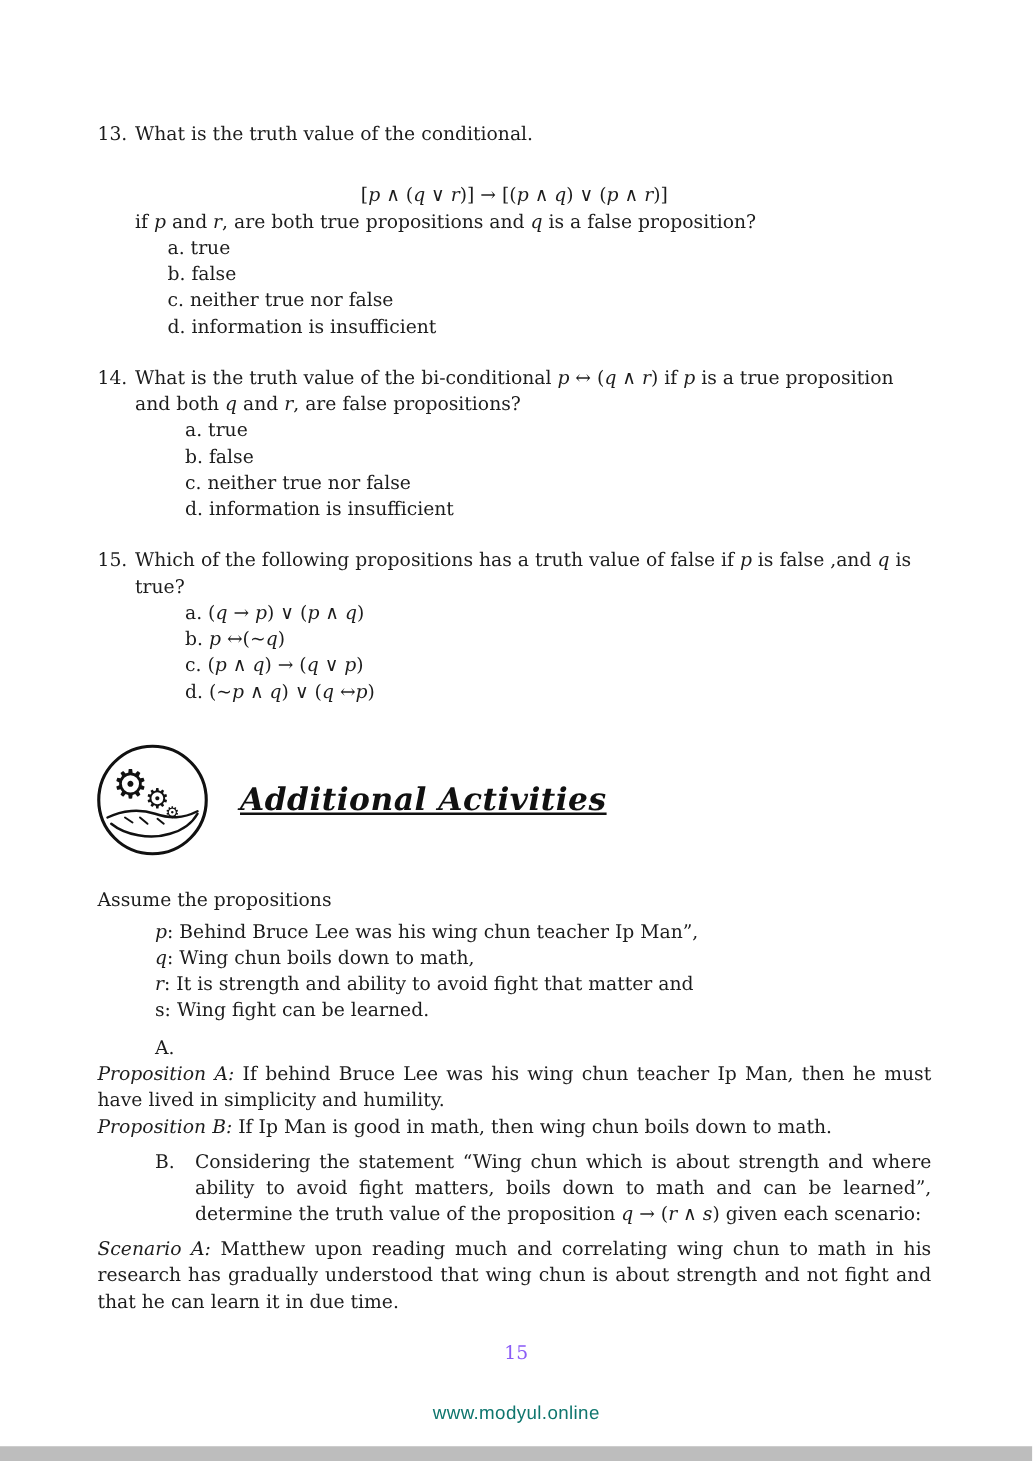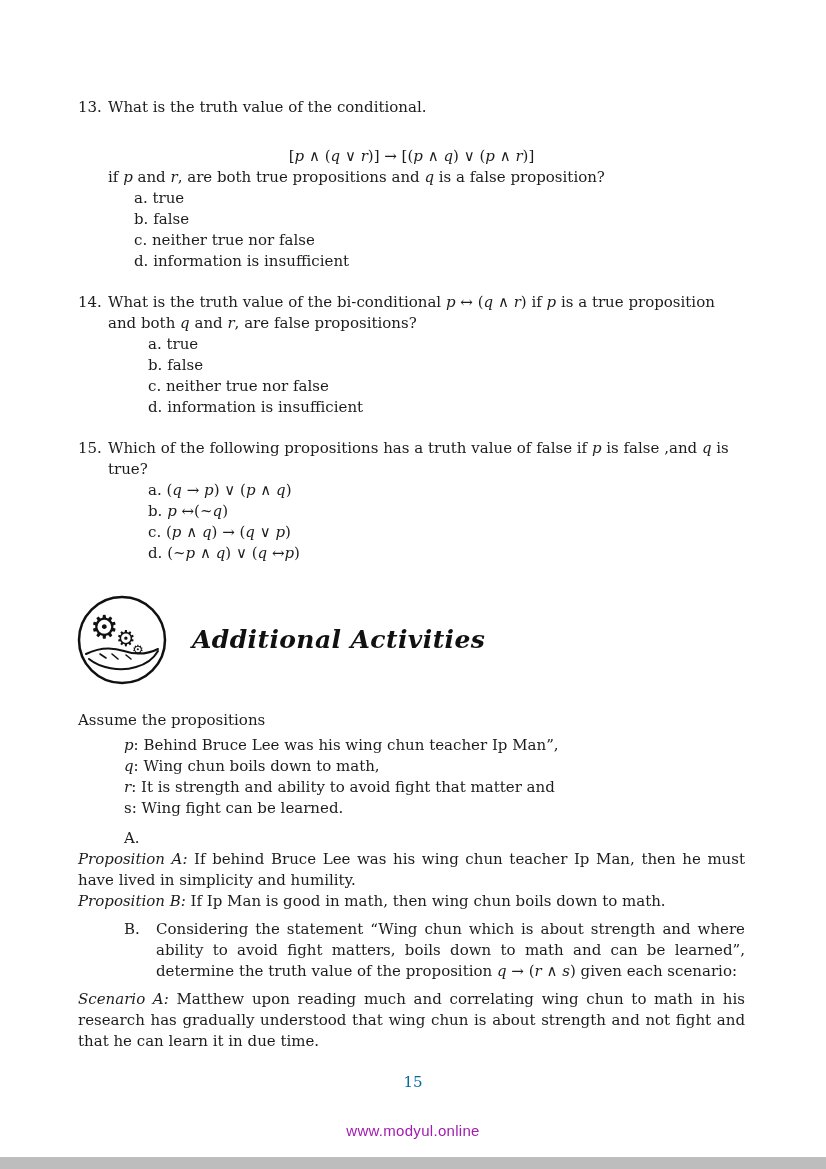--- a/index.html
+++ b/index.html
@@ -28,37 +28,38 @@
   .section-head { display: flex; align-items: center; gap: 24px; margin: 30px 0 24px -2px; }
   .icon-wrap { flex: 0 0 92px; height: 92px; }
   .section-title {
     margin: 0;
     font-size: 25px;
     line-height: 30px;
     font-weight: bold;
     font-style: italic;
     letter-spacing: 0.4px;
     color: #111;
+    text-decoration: underline;
   }
   .prop-list { padding-left: 46px; margin-top: 4px; }
   .part-row { display: flex; padding-left: 46px; }
   .part-row.mt9 { margin-top: 9px; }
   .part-label { flex: 0 0 32px; }
   .part-text { flex: 1; text-align: justify; }
   .just { text-align: justify; }
   .mt7 { margin-top: 7px; }
   .page-number {
     position: absolute; left: 0; right: 0; top: 1072px;
-    text-align: center; font-size: 15px; color: #0369a1;
+    text-align: center; font-size: 15px; color: #8b5cf6;
   }
   .watermark {
     position: absolute; left: 0; right: 0; top: 1120px;
     text-align: center;
     font-family: "Liberation Sans", "DejaVu Sans", sans-serif;
-    font-size: 15px; color: #a21caf; letter-spacing: 0.3px;
+    font-size: 15px; color: #0f766e; letter-spacing: 0.3px;
   }
   .bottom-bar {
     position: absolute; left: 0; right: 0; bottom: 0; height: 12px;
     background: #bdbdbd;
   }
   .gear-svg text { font-family: "DejaVu Sans", sans-serif; }
 </style>
 </head>
 <body>
 

